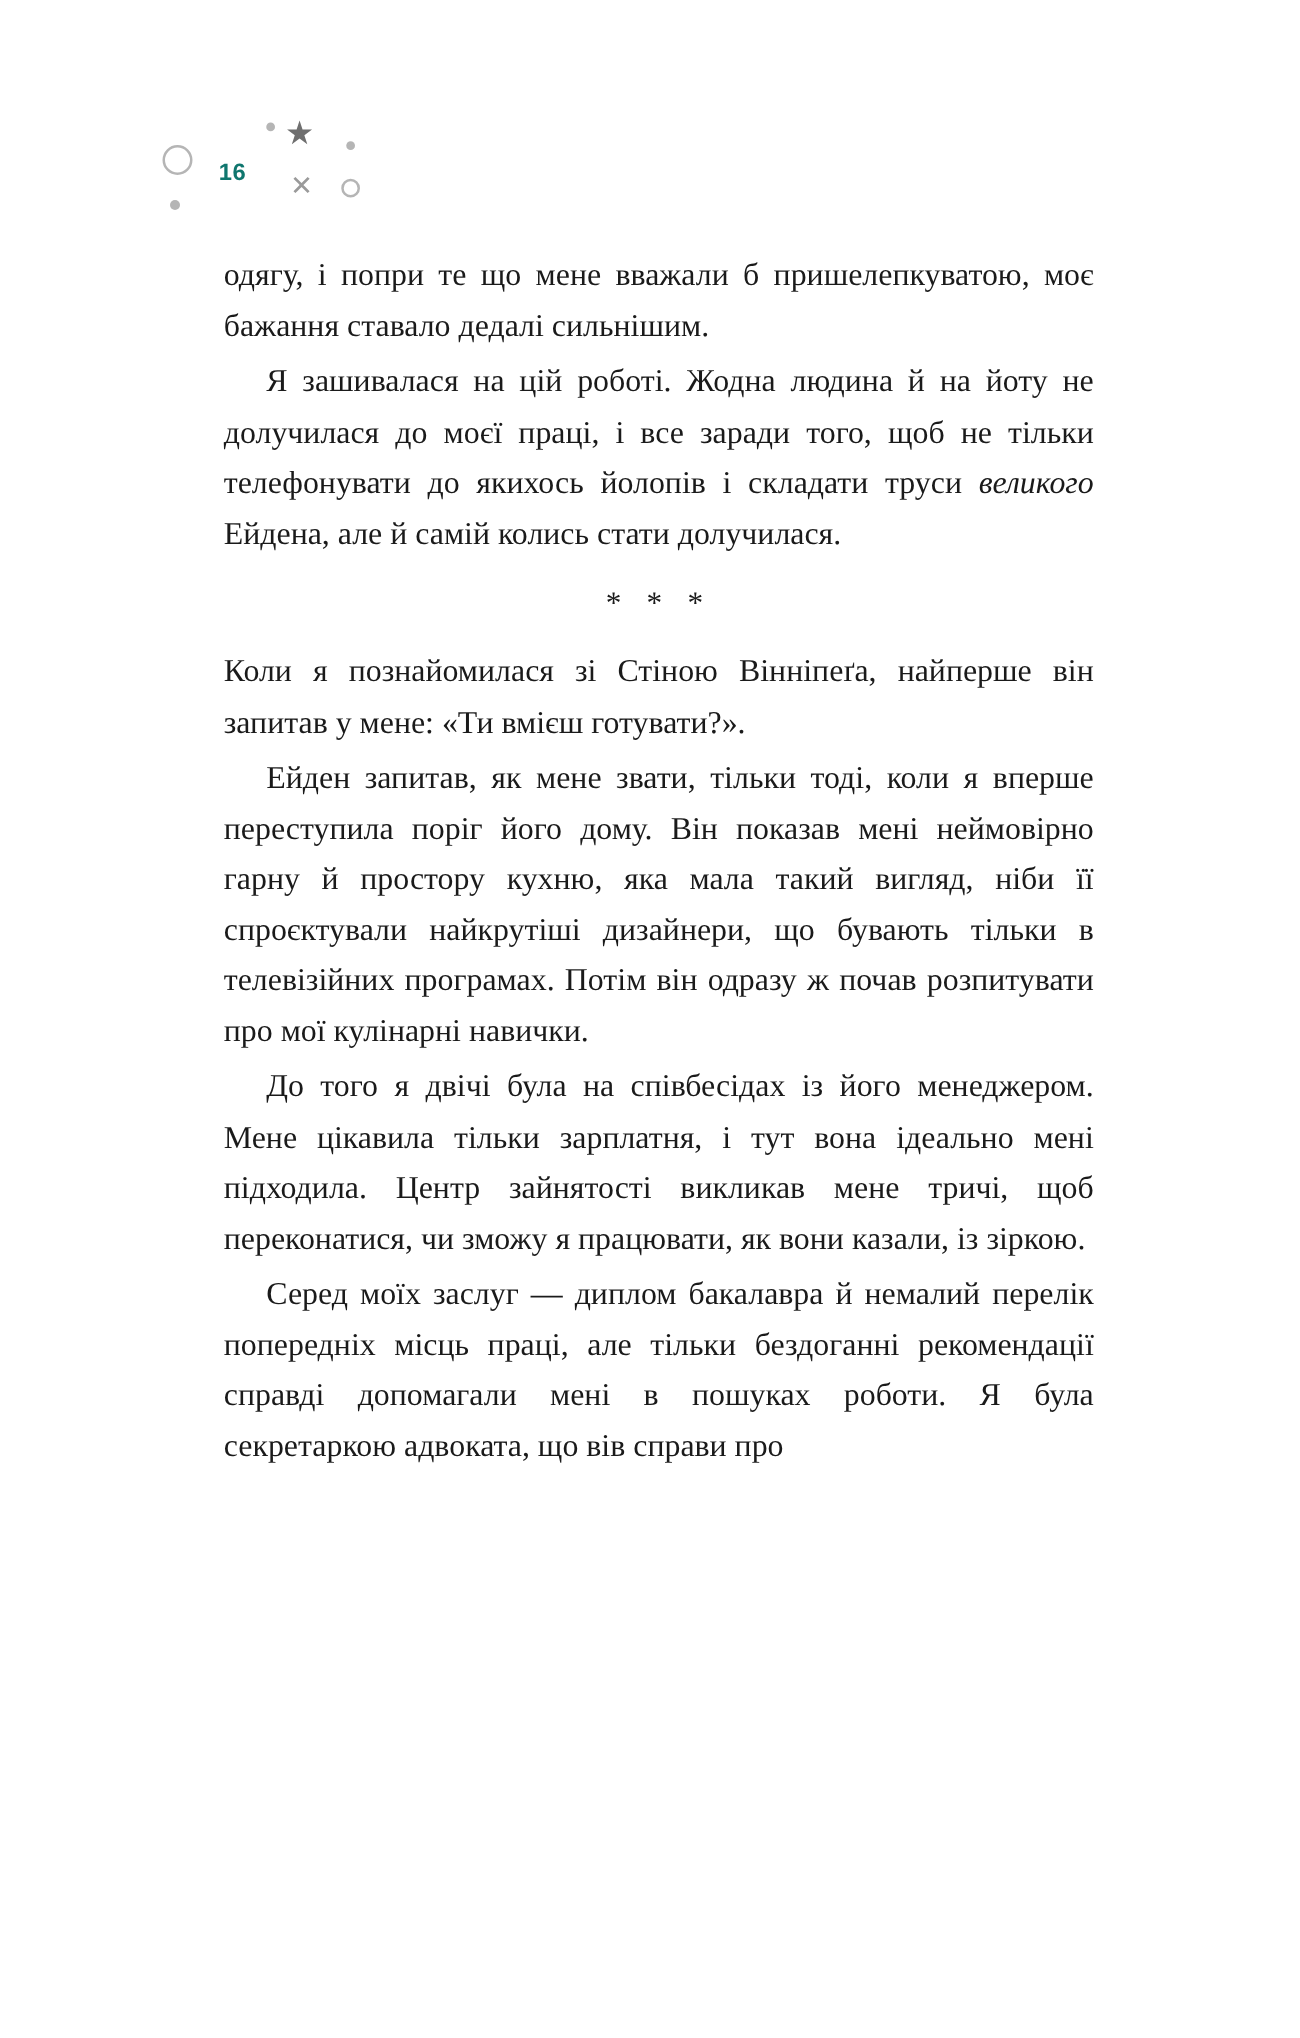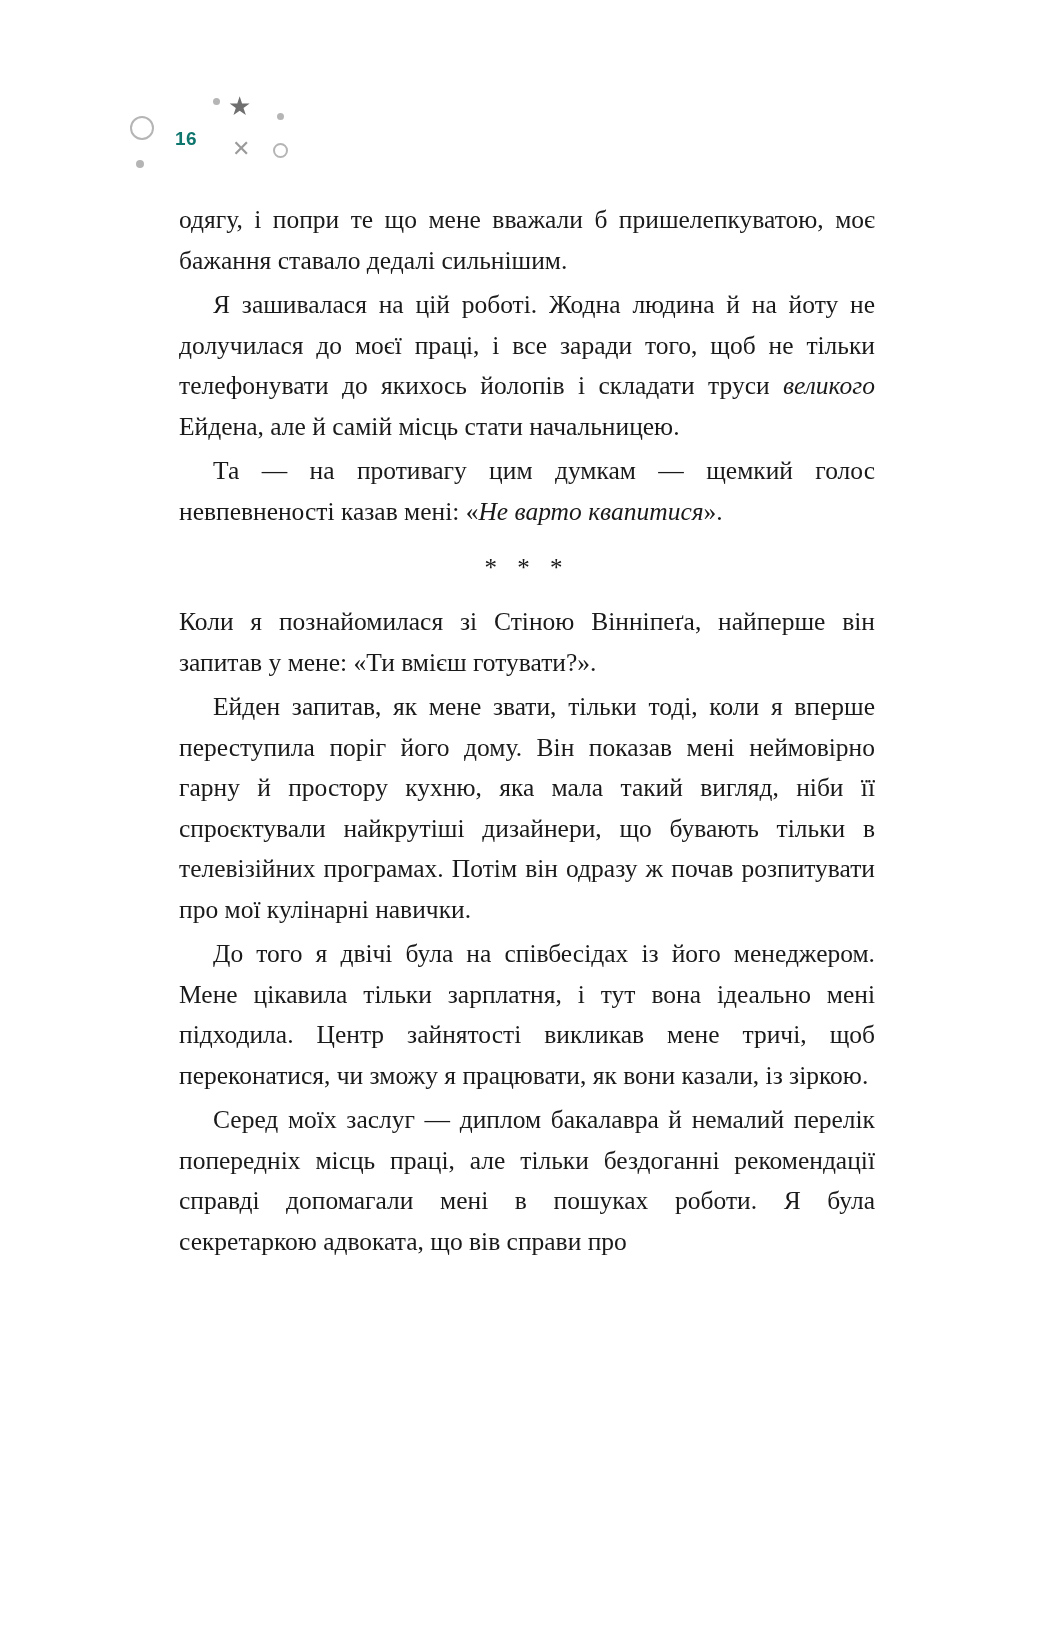--- a/index.html
+++ b/index.html
@@ -101,22 +101,21 @@
     <span class="deco-dot" style="left:213px; top:18px; width:7px; height:7px;"></span>
     <span class="deco-star" style="left:228px; top:14px;">★</span>
     <span class="deco-dot" style="left:277px; top:33px; width:7px; height:7px;"></span>
     <span class="deco-x" style="left:232px; top:58px;">✕</span>
     <span class="deco-ring" style="left:273px; top:63px; width:11px; height:11px; border-width:2px;"></span>
     <div class="folio-number">16</div>
   </div>
 
   <div class="text-col">
     <p id="bp-0"><span>одягу, і попри те що мене вважали б пришелепкуватою, моє бажання ставало дедалі сильнішим.</span></p>
-    <p class="indent" id="bp-1"><span>Я зашивалася на цій роботі. Жодна людина й на йоту не долучилася до моєї праці, і все заради того, щоб не тільки телефонувати до якихось йолопів і складати труси </span><em>великого</em><span> Ейдена, але й самій місць стати начальницею.</span></p>
-    <p class="indent" id="bp-3"><span>Та — на противагу цим думкам — щемкий голос невпевненості казав мені: «</span><em>Не варто квапитися</em><span>».</span></p>
+    <p class="indent" id="bp-1"><span>Я зашивалася на цій роботі. Жодна людина й на йоту не долучилася до моєї праці, і все заради того, щоб не тільки телефонувати до якихось йолопів і складати труси </span><em>великого</em><span> Ейдена, але й самій колись стати долучилася.</span></p>
     <div class="sep">* * *</div>
     <p id="bp-4"><span>Коли я познайомилася зі Стіною Вінніпеґа, найперше він запитав у мене: «Ти вмієш готувати?».</span></p>
     <p class="indent" id="bp-6"><span>Ейден запитав, як мене звати, тільки тоді, коли я вперше переступила поріг його дому. Він показав мені неймовірно гарну й простору кухню, яка мала такий вигляд, ніби її спроєктували найкрутіші дизайнери, що бувають тільки в телевізійних програмах. Потім він одразу ж почав розпитувати про мої кулінарні навички.</span></p>
     <p class="indent" id="bp-7"><span>До того я двічі була на співбесідах із його менеджером. Мене цікавила тільки зарплатня, і тут вона ідеально мені підходила. Центр зайнятості викликав мене тричі, щоб переконатися, чи зможу я працювати, як вони казали, із зіркою.</span></p>
     <p class="indent" id="bp-8"><span>Серед моїх заслуг — диплом бакалавра й немалий перелік попередніх місць праці, але тільки бездоганні рекомендації справді допомагали мені в пошуках роботи. Я була секретаркою адвоката, що вів справи про</span></p>
   </div>
 
 </div>
 
 </body></html>

